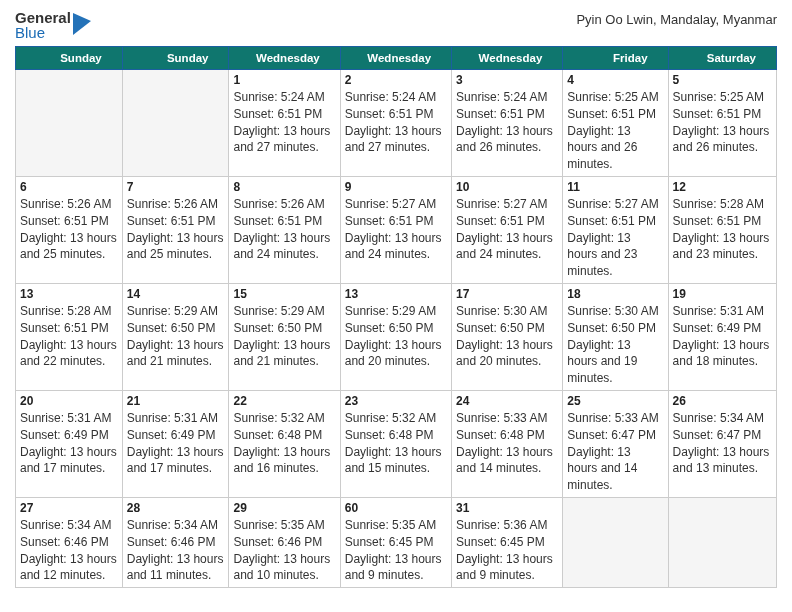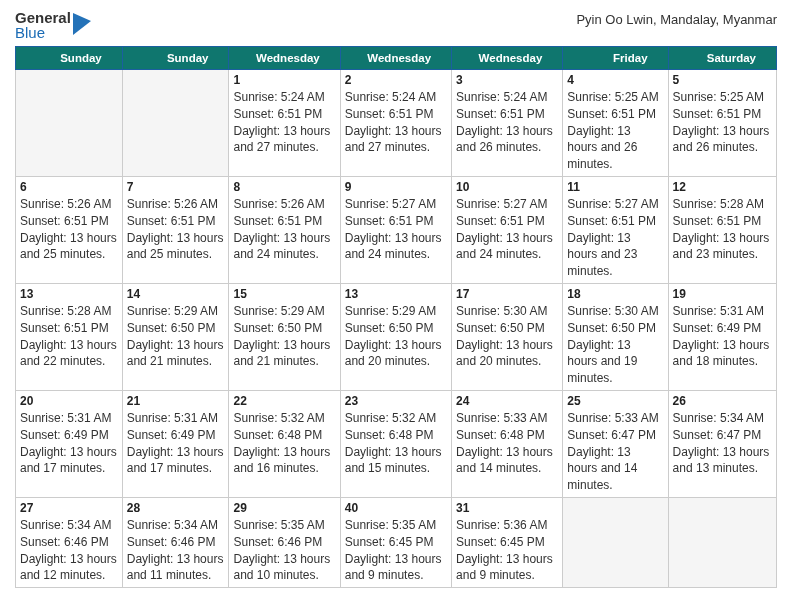--- a/index.html
+++ b/index.html
@@ -315,21 +315,21 @@
 Sunset: 6:46 PM
 Daylight: 13 hours and 11 minutes.</div>
           </td>
           <td>
             <span class="day-num">29</span>
             <div class="day-info">Sunrise: 5:35 AM
 Sunset: 6:46 PM
 Daylight: 13 hours and 10 minutes.</div>
           </td>
           <td>
-            <span class="day-num">40</span>
+            <span class="day-num">60</span>
             <div class="day-info">Sunrise: 5:35 AM
 Sunset: 6:45 PM
 Daylight: 13 hours and 9 minutes.</div>
           </td>
           <td>
             <span class="day-num">31</span>
             <div class="day-info">Sunrise: 5:36 AM
 Sunset: 6:45 PM
 Daylight: 13 hours and 9 minutes.</div>
           </td>

